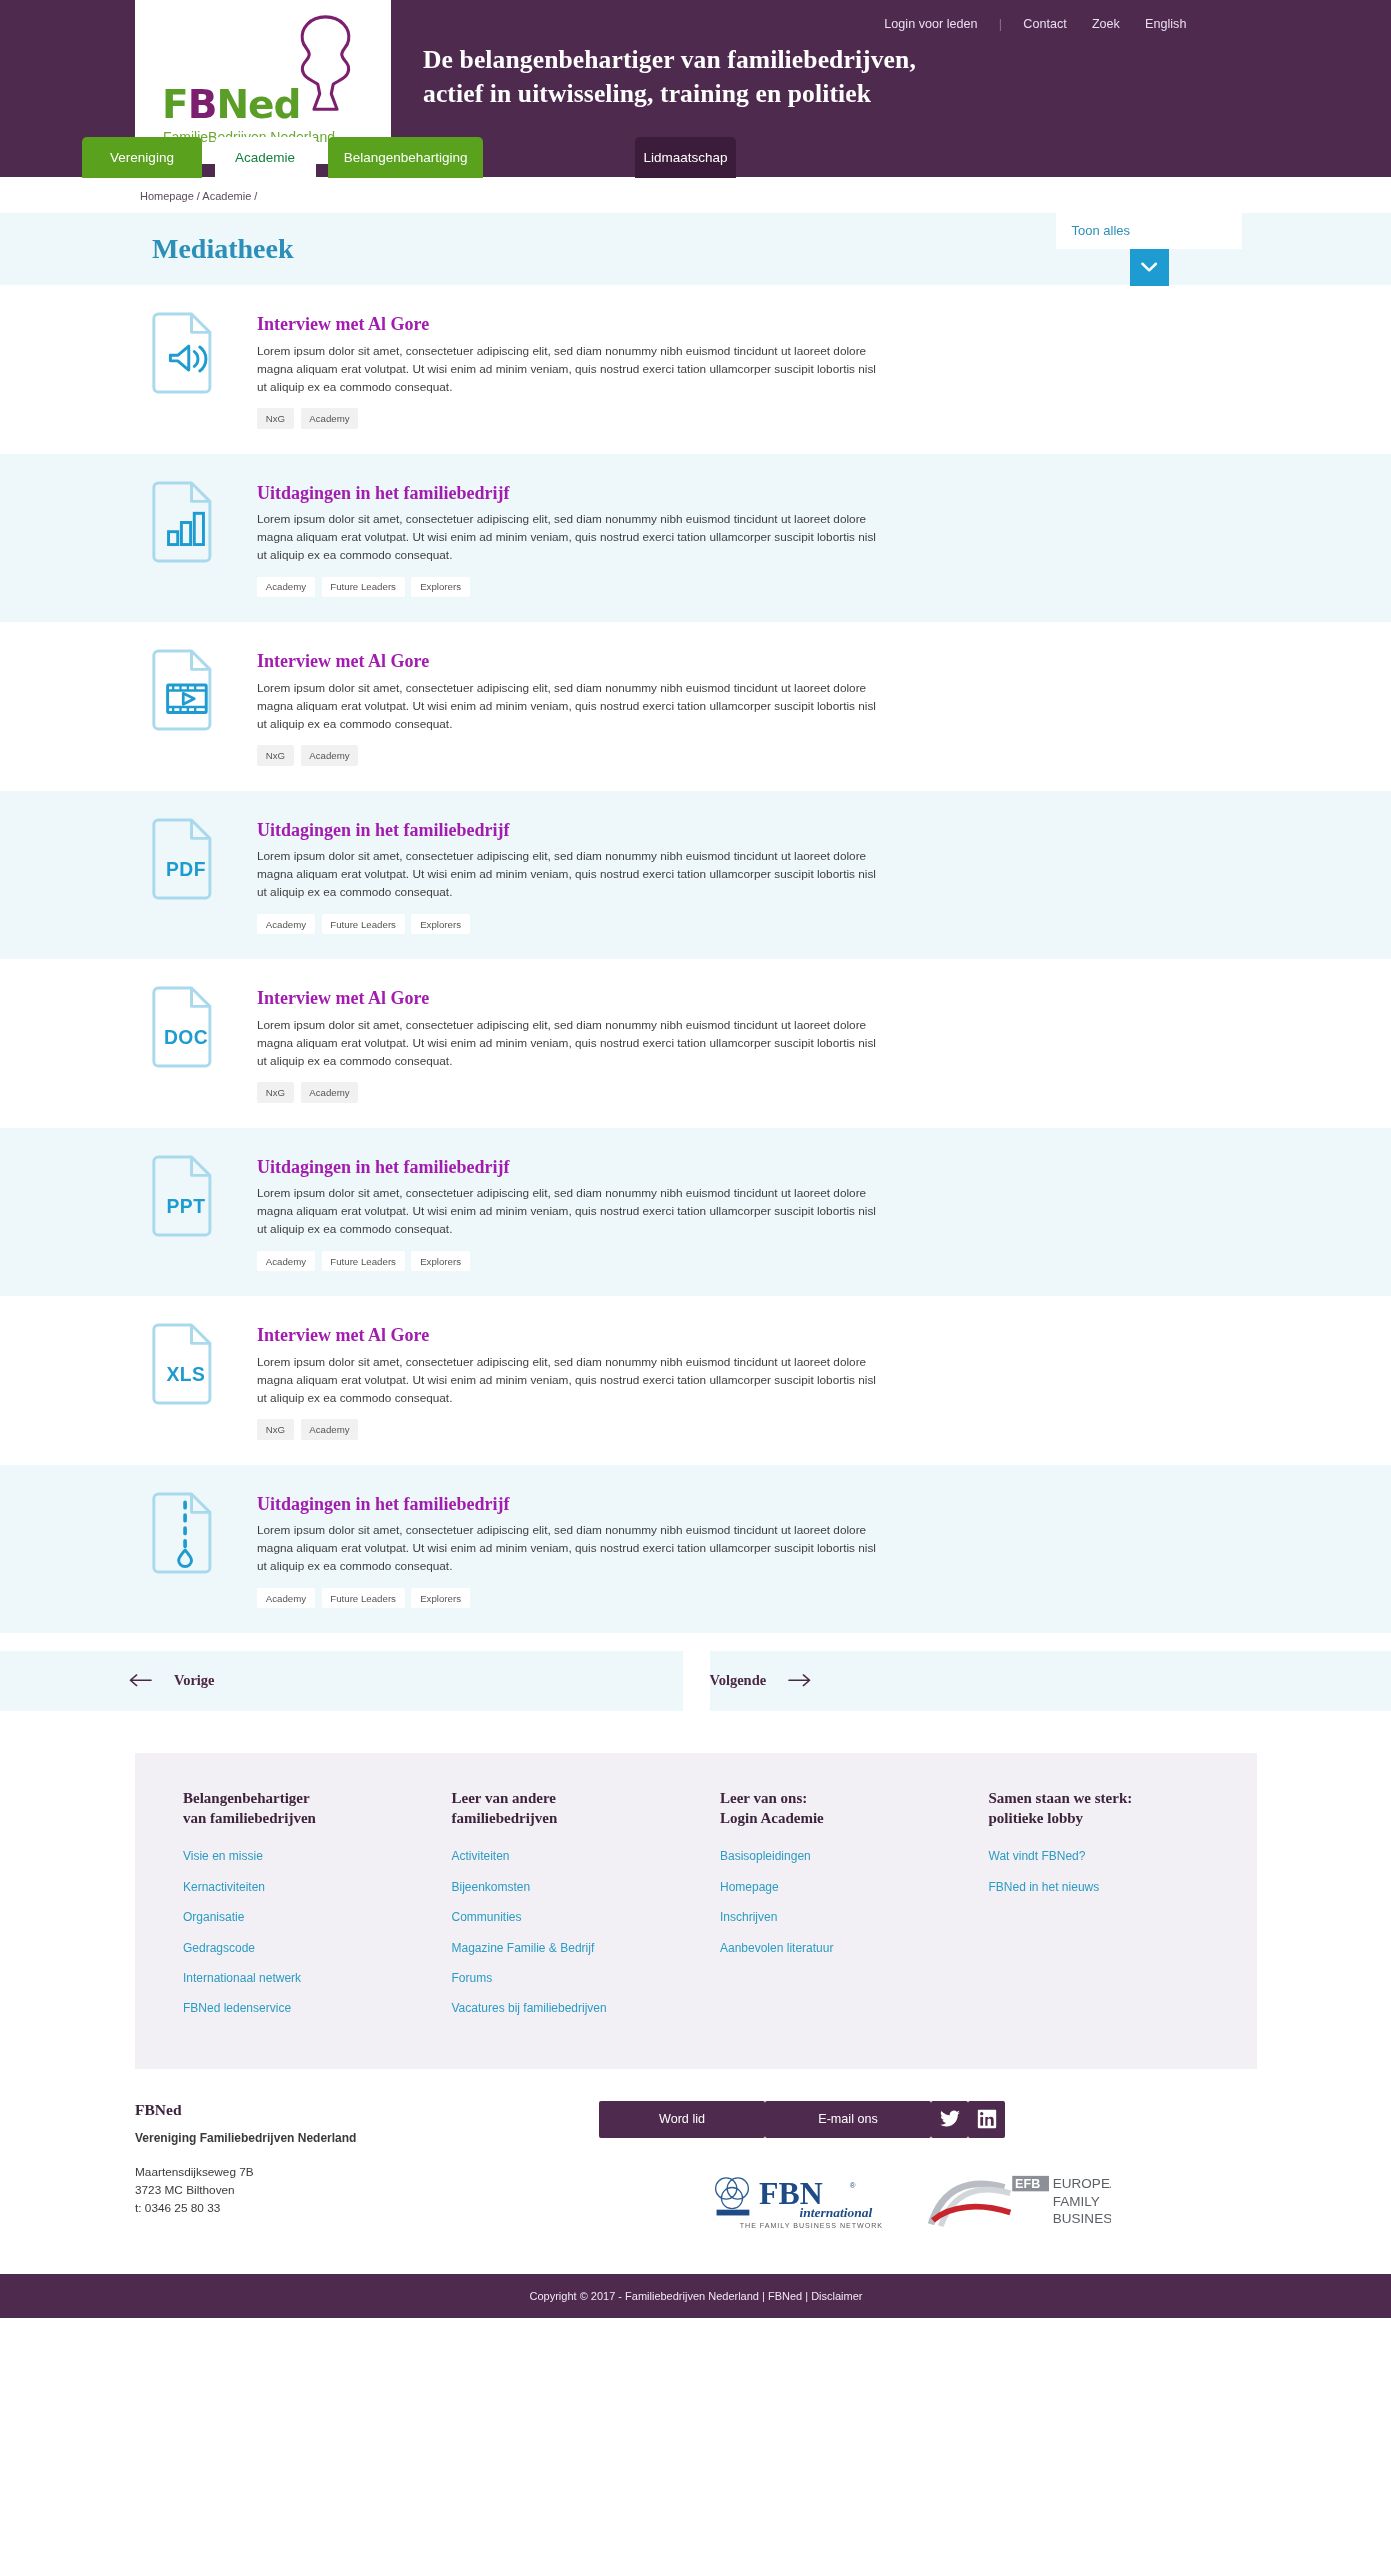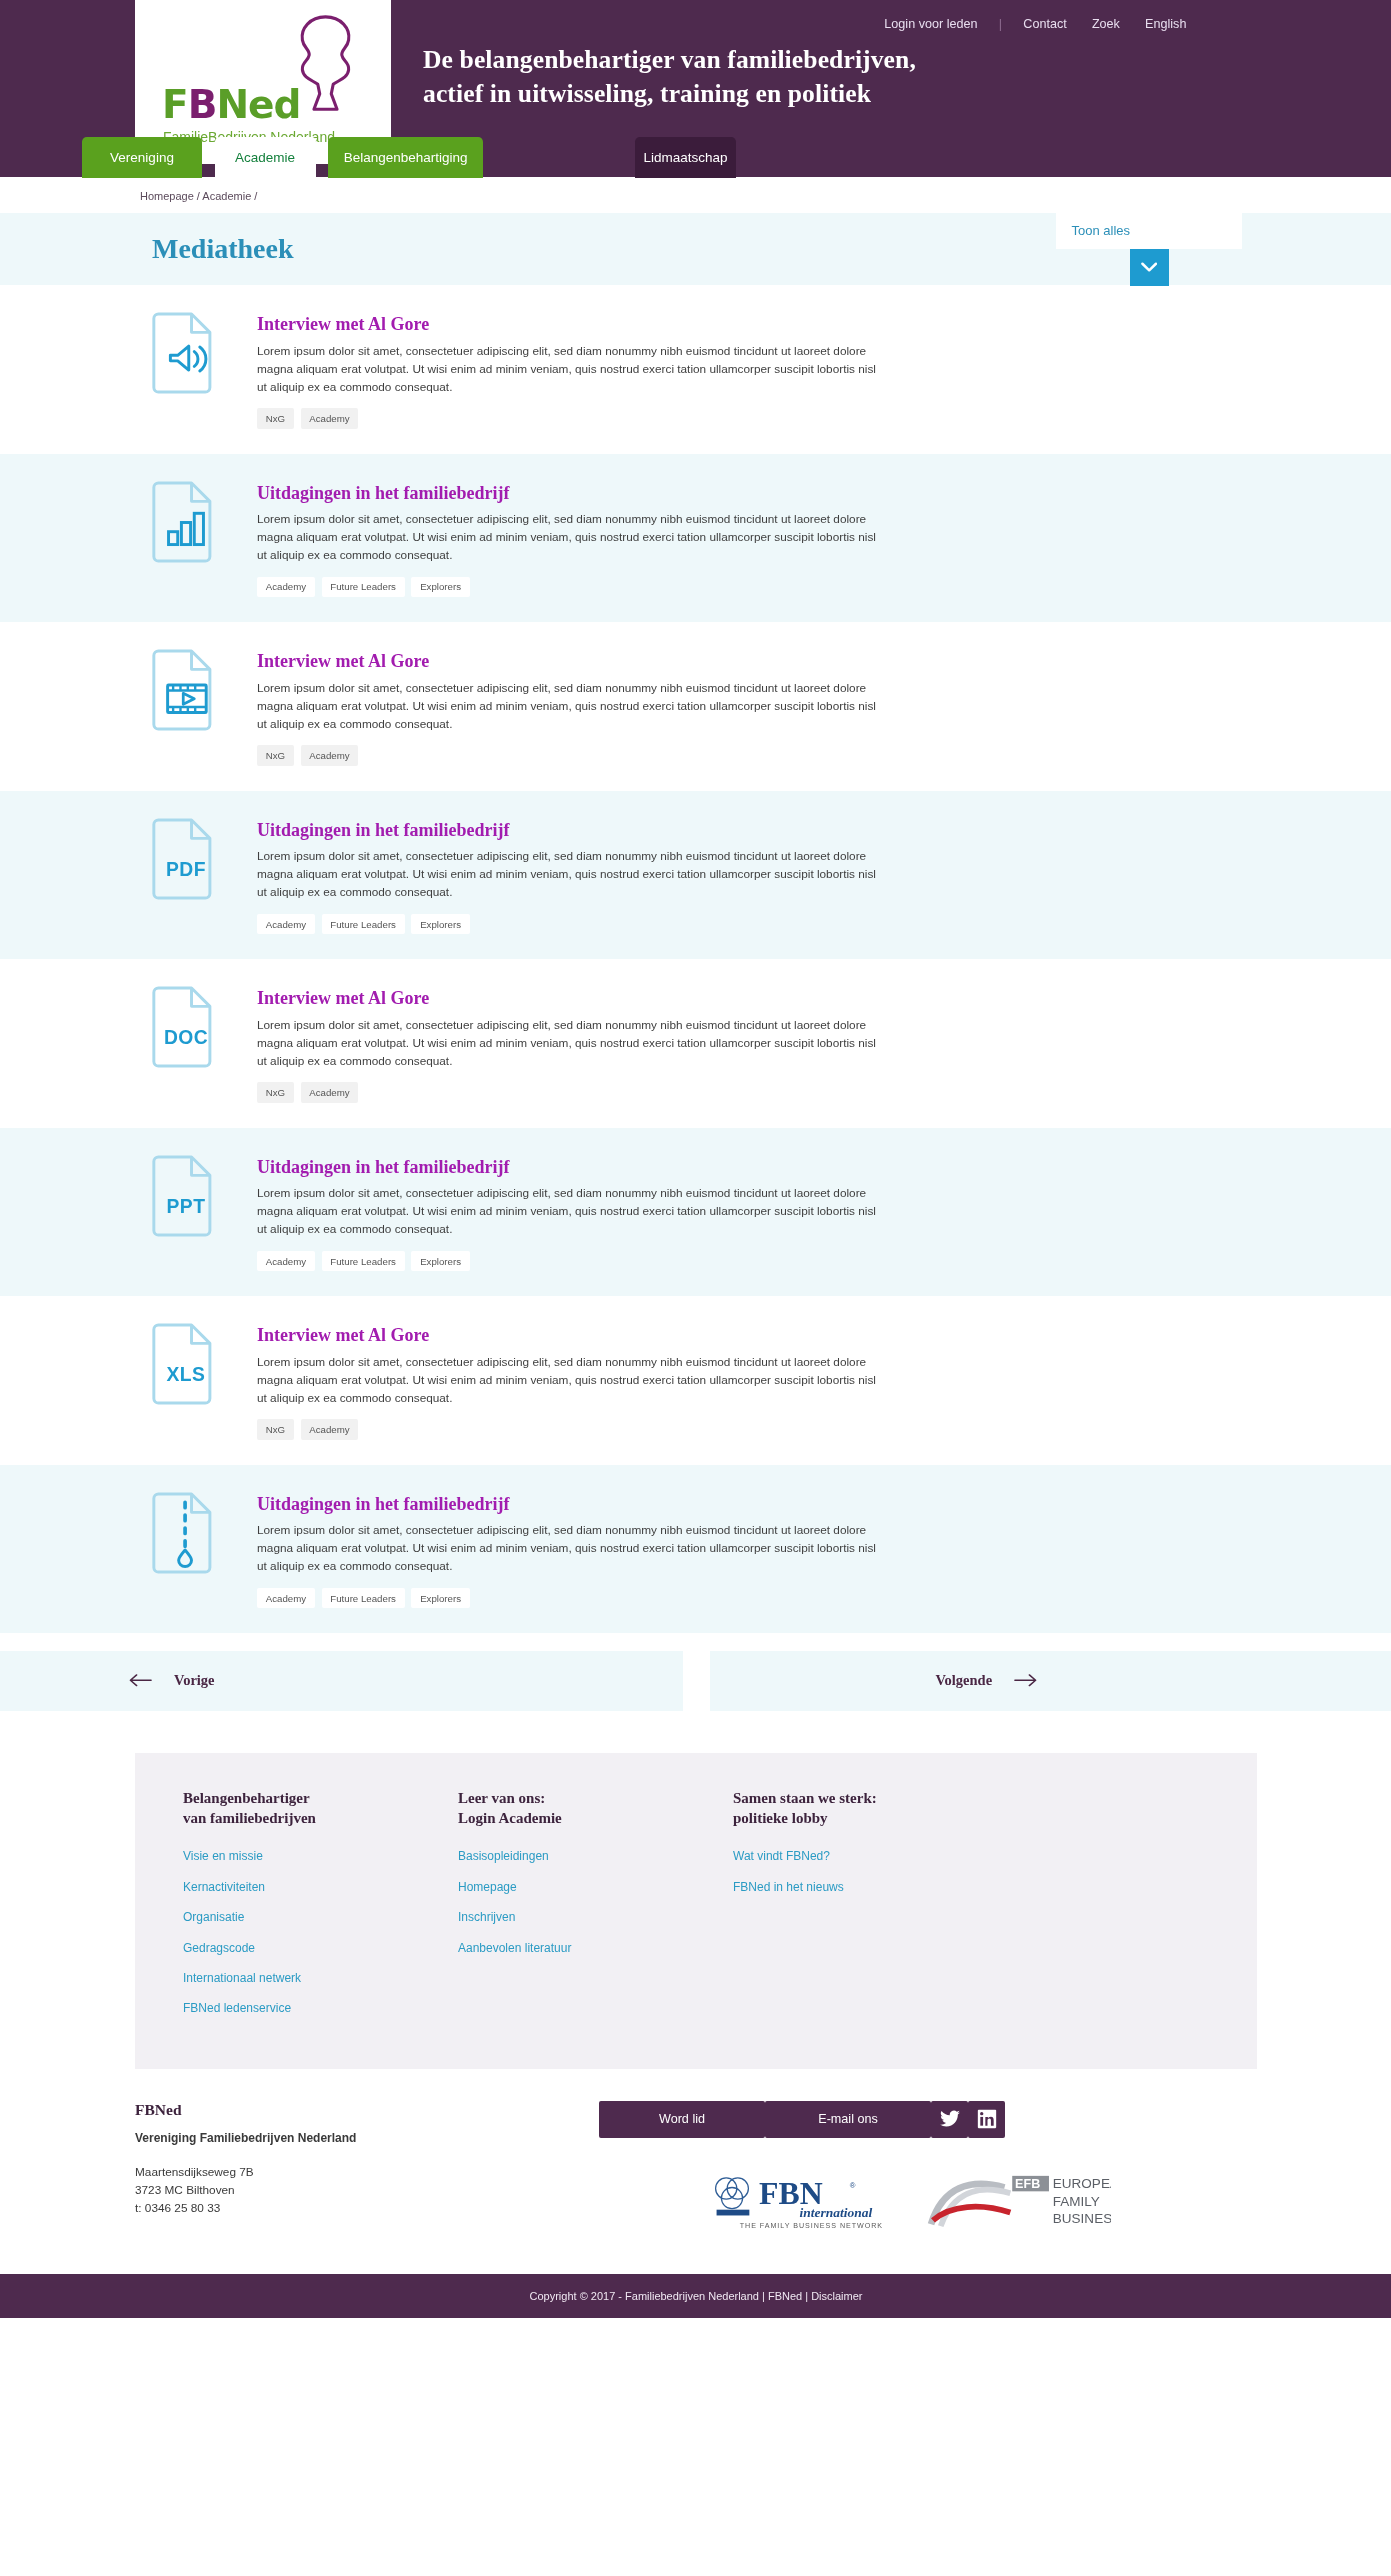--- a/index.html
+++ b/index.html
@@ -202,21 +202,21 @@
   }
   .pager {
     background: #eef8fa;
     height: 60px;
     flex: 1;
     display: flex;
     align-items: center;
     cursor: pointer;
   }
   .pager.prev { justify-content: flex-start; padding-left: 128px; }
-  .pager.next { justify-content: center; padding-right: 128px; }
+  .pager.next { justify-content: flex-start; padding-right: 128px; }
   .pager-label {
     font-family: "Liberation Serif", serif;
     font-weight: bold;
     color: #4a2744;
     font-size: 14.5px;
   }
   .pager .arrow { color: #4a2744; font-size: 20px; line-height: 1; }
   .pager.prev .arrow { margin-right: 21px; }
   .pager.next .arrow { margin-left: 21px; }
 
@@ -516,20 +516,30 @@
 <div class="footer-links">
     <div class="fcol">
       <div class="fcol-title">Belangenbehartiger
 van familiebedrijven</div>
       <a href="#">Visie en missie</a>
       <a href="#">Kernactiviteiten</a>
       <a href="#">Organisatie</a>
       <a href="#">Gedragscode</a>
       <a href="#">Internationaal netwerk</a>
       <a href="#">FBNed ledenservice</a>
+    </div>
+    <div class="fcol">
+      <div class="fcol-title">Leer van andere
+familiebedrijven</div>
+      <a href="#">Activiteiten</a>
+      <a href="#">Bijeenkomsten</a>
+      <a href="#">Communities</a>
+      <a href="#">Magazine Familie &amp; Bedrijf</a>
+      <a href="#">Forums</a>
+      <a href="#">Vacatures bij familiebedrijven</a>
     </div>
     <div class="fcol">
       <div class="fcol-title">Leer van ons:
 Login Academie</div>
       <a href="#">Basisopleidingen</a>
       <a href="#">Homepage</a>
       <a href="#">Inschrijven</a>
       <a href="#">Aanbevolen literatuur</a>
     </div>
     <div class="fcol">

